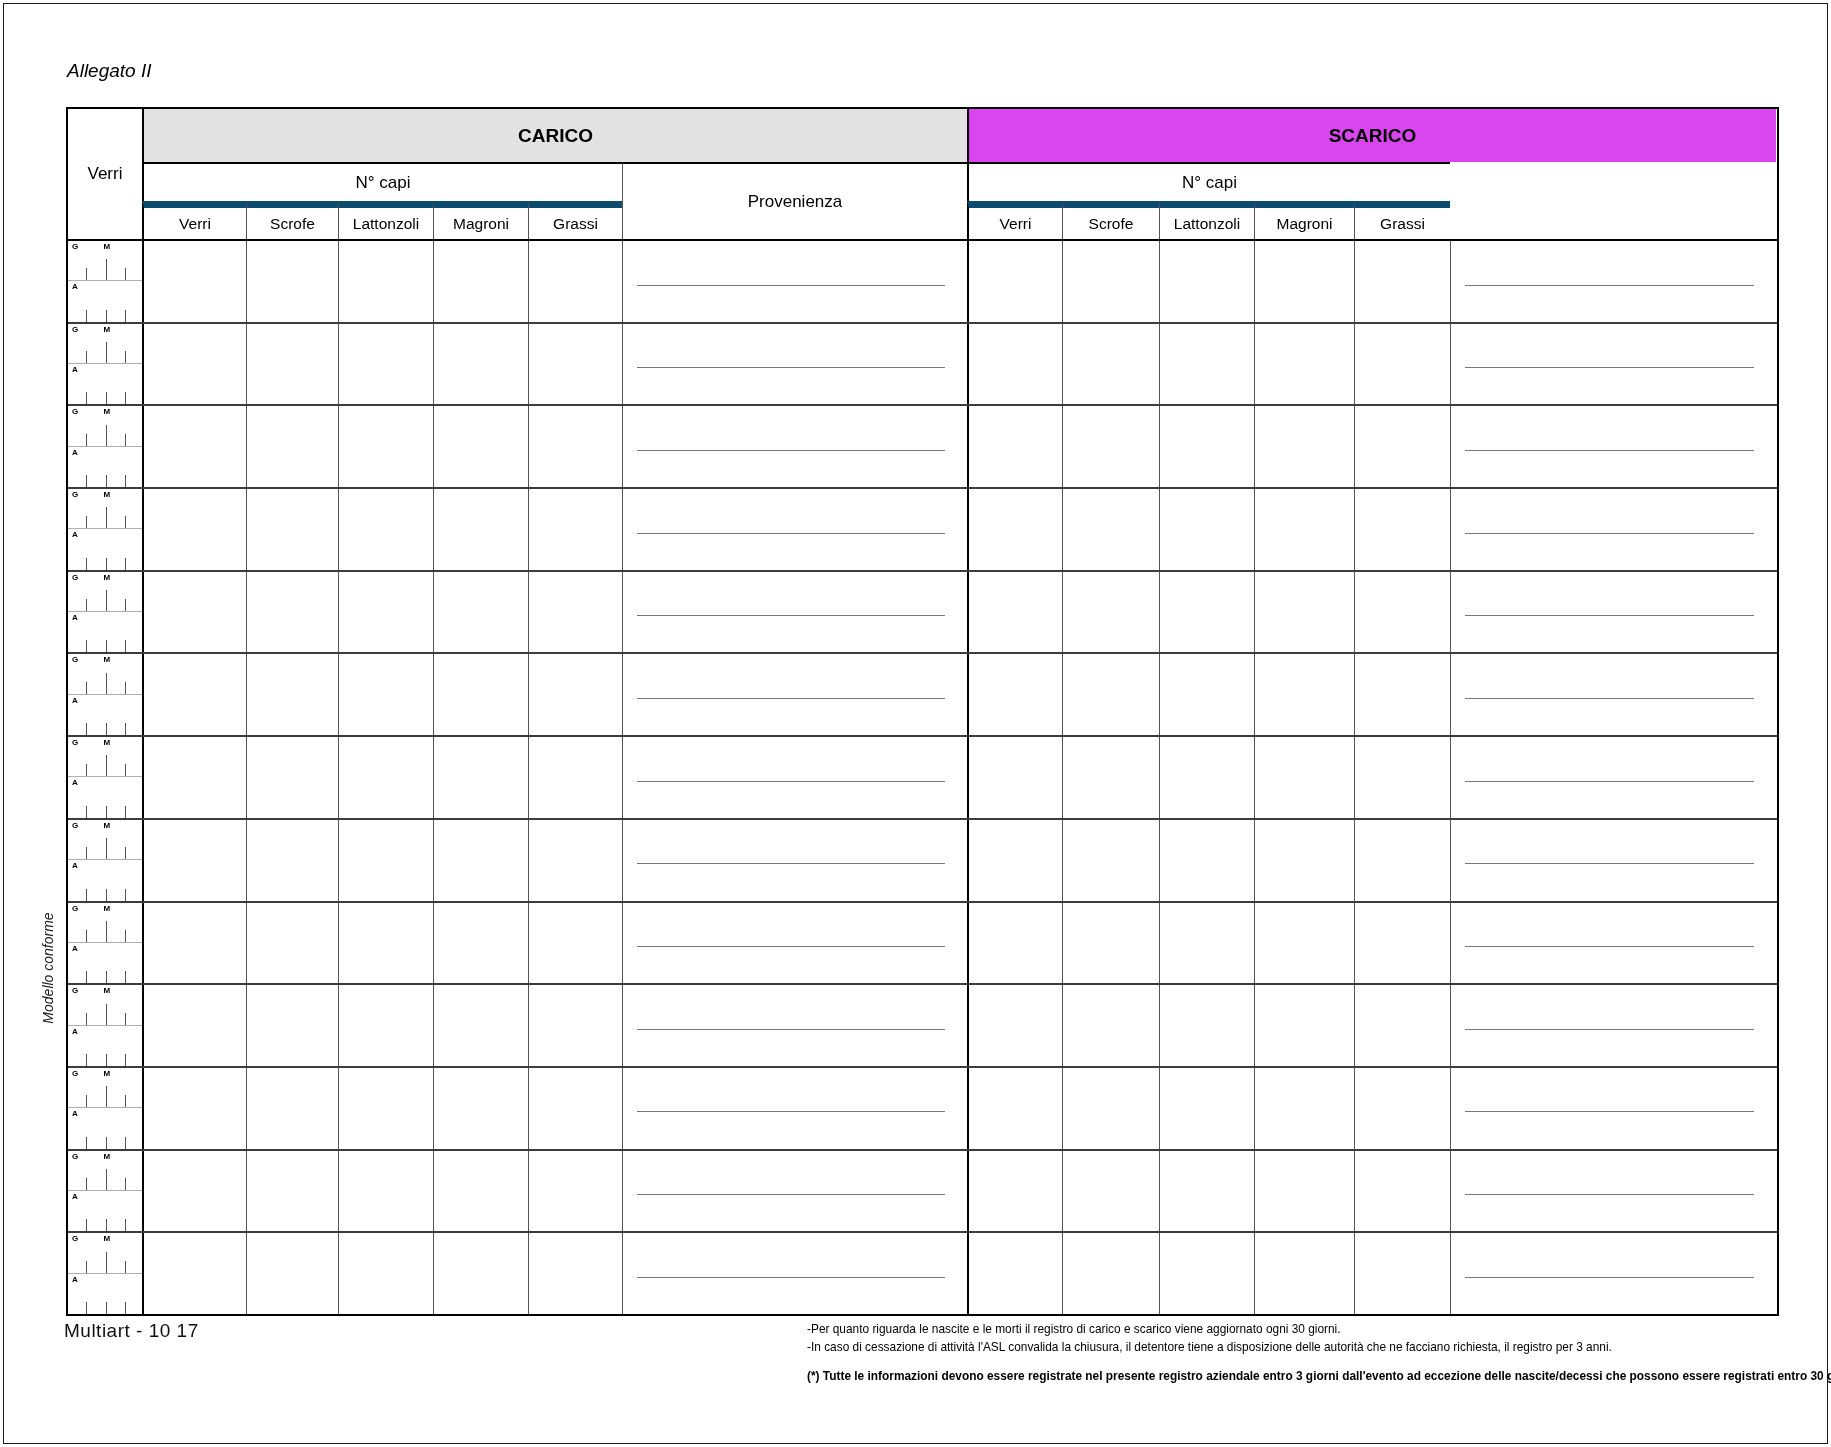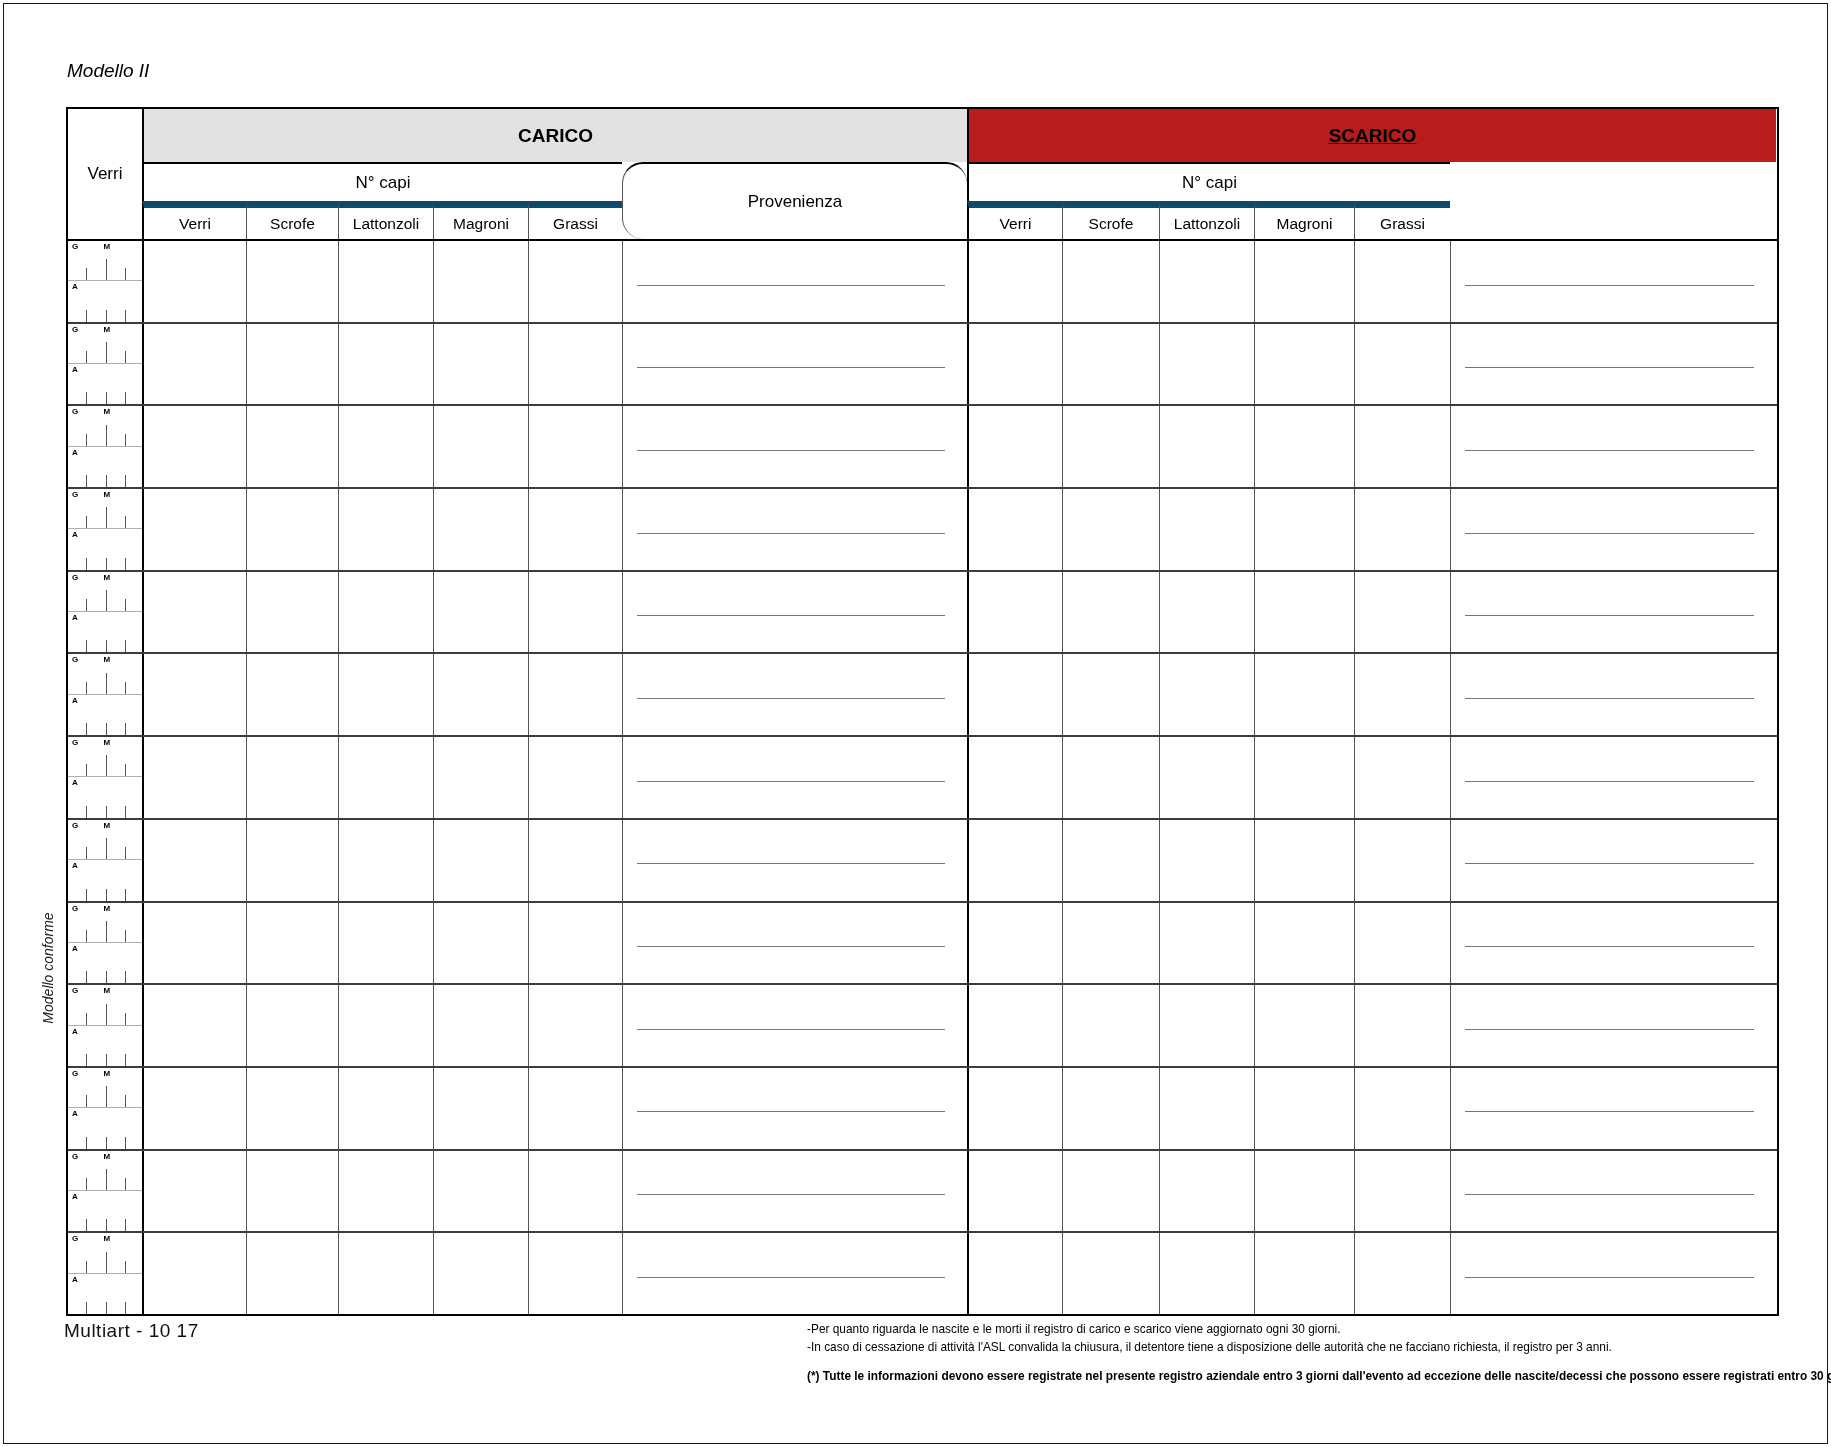--- a/index.html
+++ b/index.html
@@ -15,23 +15,23 @@
   
   .tbl {
     --cols: 74px 104px 92px 95px 95px 94px 345px 95px 97px 95px 100px 96px 326px;
     position:absolute; left:66px; top:107px; width:1713px;
     border:2.5px solid #000; background:#fff;
   }
   .thead { display:grid; grid-template-columns:var(--cols); grid-template-rows:53px 39px 38px; }
   .hc { display:flex; align-items:center; justify-content:center; }
   .h-data   { grid-column:1; grid-row:1/4; font-size:17px; }
   .h-carico { grid-column:2/8;  grid-row:1; background:#e2e2e2; border-left:2.5px solid #000; font-weight:bold; font-size:19px; }
-  .h-scarico{ grid-column:8/14; grid-row:1; background:#b91c1c; border-left:2.5px solid #000; font-weight:bold; font-size:19px;text-decoration:underline; }
+  .h-scarico{ grid-column:8/14; grid-row:1; background:#d946ef; border-left:2.5px solid #000; font-weight:bold; font-size:19px; }
   .h-capi-c { grid-column:2/7;  grid-row:2; border-left:2.5px solid #000; border-top:2px solid #000; font-size:17px; }
-  .h-prov   { grid-column:7; grid-row:2/4; border-left:1px solid #555; border-top:2px solid #000; font-size:17px;border-radius:21px; }
+  .h-prov   { grid-column:7; grid-row:2/4; border-left:1px solid #555; border-top:2px solid #000; font-size:17px; }
   .h-capi-s { grid-column:8/13; grid-row:2; border-left:2.5px solid #000; border-top:2px solid #000; font-size:17px; }
   .h-dest   { grid-column:13; grid-row:2/4; border-left:1px solid #555; border-top:2px solid #000; font-size:17px; }
   .h-name   { grid-row:3; border-top:7px solid #0c4a6e; border-left:1px solid #555; font-size:15.5px; }
   .h-name.first { border-left:2.5px solid #000; }
 
   .tbody .row { display:flex; height:82.7px; border-top:2px solid #3c3c3c; }
   .tbody .row:first-child { border-top:2.5px solid #000; }
 
   .cell { height:100%; position:relative; }
   .d   { width:74px; }
@@ -60,21 +60,21 @@
 
   .notes { position:absolute; left:807px; top:1320px; font-size:13.5px; line-height:18px; color:#000; width:1010px; }
   .notes .cond { display:inline-block; transform:scaleX(0.88); transform-origin:left center; white-space:nowrap; }
   .notes .bold-note { margin-top:11px; font-weight:bold; font-size:13.5px; }
 </style>
 </head>
 <body>
 
 <div class="frame"></div>
 
-<div class="annex">Modello II</div>
+<div class="annex">Allegato II</div>
 
 <div class="side-note">Modello conforme</div>
 
 <div class="tbl">
   <div class="thead">
     <div class="hc h-data">Verri</div>
     <div class="hc h-carico">CARICO</div>
     <div class="hc h-scarico">SCARICO</div>
     <div class="hc h-capi-c">N° capi</div>
     <div class="hc h-prov">Provenienza</div>

